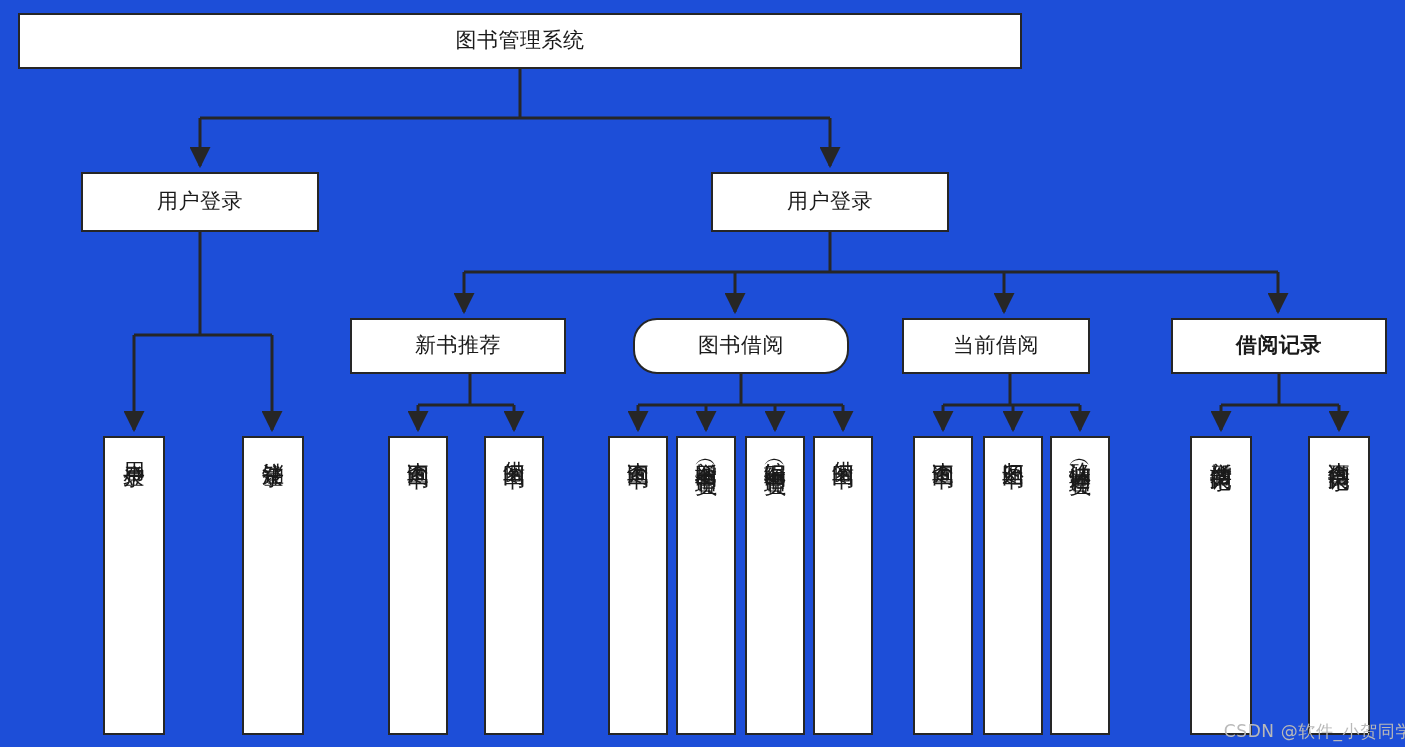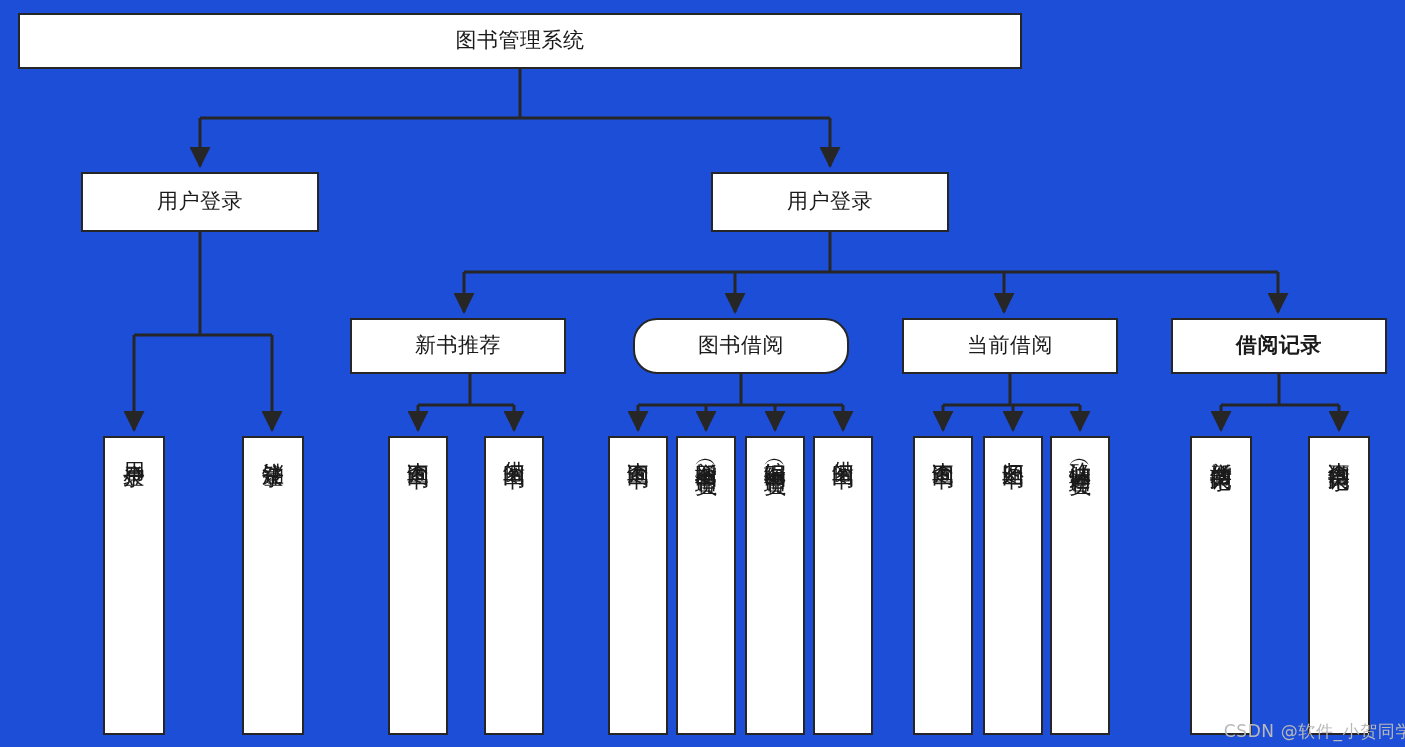--- a/index.html
+++ b/index.html
@@ -131,21 +131,21 @@
   <div class="node" style="left:711px; top:172px; width:238px; height:60px;">
     <span class="lbl">用户登录</span>
   </div>
 
   <div class="node" style="left:350px; top:318px; width:216px; height:56px;">
     <span class="lbl">新书推荐</span>
   </div>
   <div class="node" style="left:633px; top:318px; width:216px; height:56px;border-radius:24px;">
     <span class="lbl">图书借阅</span>
   </div>
-  <div class="node" style="left:902px; top:318px; width:216px; height:56px;">
+  <div class="node" style="left:902px; top:318px; width:188px; height:56px;">
     <span class="lbl">当前借阅</span>
   </div>
   <div class="node" style="left:1171px; top:318px; width:216px; height:56px;font-weight:bold;">
     <span class="lbl">借阅记录</span>
   </div>
 
   <div class="node vert" style="left:103px; top:436px; width:62px; height:299px;">
     <span class="lbl">用户登录</span>
   </div>
   <div class="node vert" style="left:242px; top:436px; width:62px; height:299px;">

